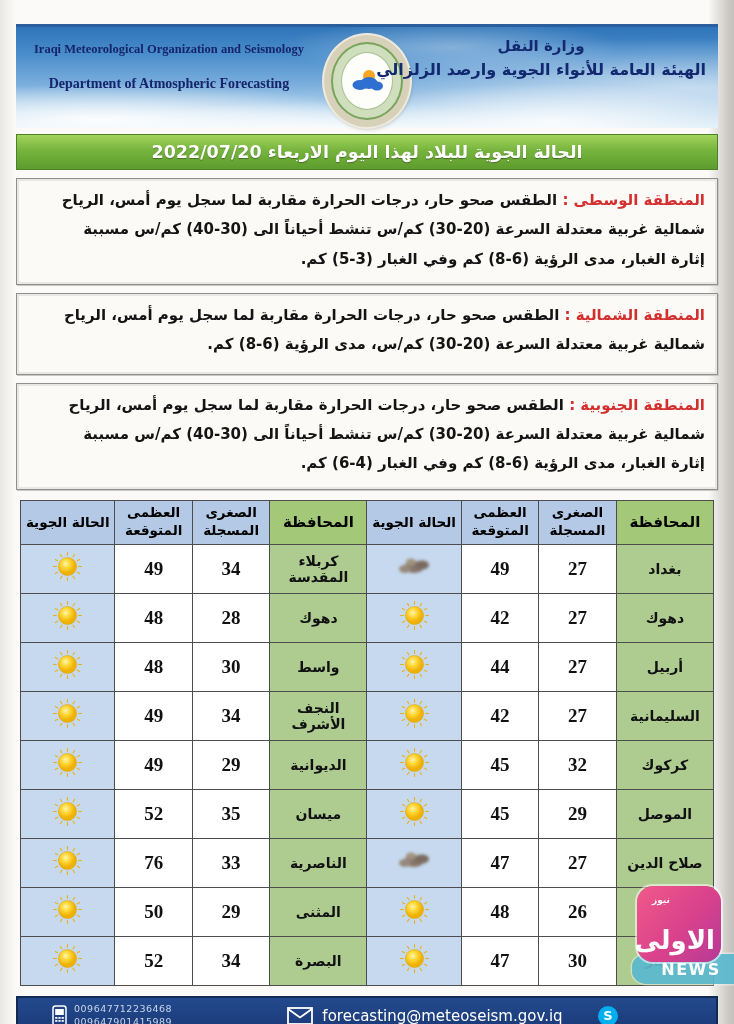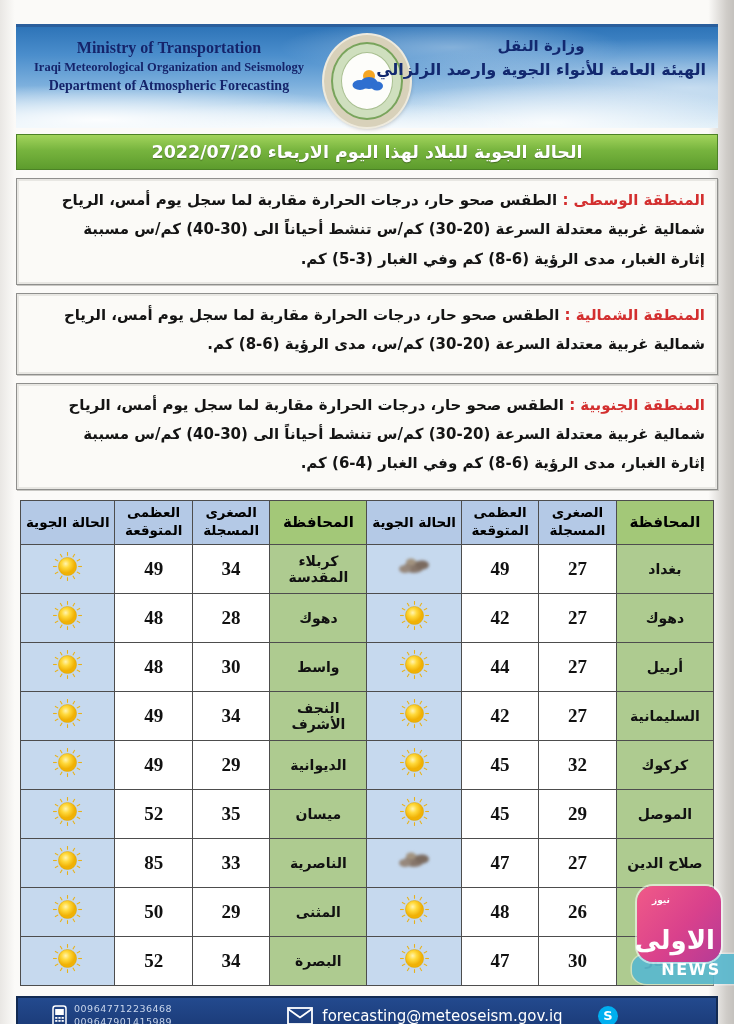--- a/index.html
+++ b/index.html
@@ -20,21 +20,21 @@
       radial-gradient(70% 70% at 96% 60%, rgba(255,255,255,.55), rgba(255,255,255,0) 70%),
       radial-gradient(35% 40% at 62% 20%, rgba(255,255,255,.35), rgba(255,255,255,0) 70%),
       linear-gradient(180deg, #2e74b8 0%, #4b8ecc 28%, #7db0dd 58%, #b7d6ee 84%, #ddeef8 100%);
   }
   .org-en {
     position: absolute; left: 18px; top: 12px; text-align: center;
     color: #15246b; font-family: "Liberation Serif", serif; font-weight: bold;
   }
   .org-en .l1 { font-size: 16px; }
   .org-en .l2 { font-size: 12.5px; margin-top: 3px; }
-  .org-en .l3 { font-size: 14px; margin-top: 3px; }
+  .org-en .l3 { font-size: 14px; margin-top: 19px; }
   .org-ar {
     position: absolute; right: 12px; top: 8px; text-align: center; direction: rtl;
     color: #12286f; font-weight: bold; line-height: 1.55;
   }
   .org-ar .a1 { font-size: 15px; }
   .org-ar .a2 { font-size: 16px; }
   .org-ar .a3 { font-size: 15px; }
 
   .org-logo {
     position: absolute; left: 50%; top: 8px; transform: translateX(-50%);
@@ -118,21 +118,20 @@
 
   .wicon-wrap { display: inline-flex; align-items: center; justify-content: center; }
 </style>
 </head>
 <body>
 
 <div class="page">
 
   <div class="sky-header">
     <div class="org-en">
-      <div class="l1">Ministry of Transportation</div>
       <div class="l2">Iraqi Meteorological Organization and Seismology</div>
       <div class="l3">Department of Atmospheric Forecasting</div>
     </div>
     <div class="org-logo">
       <div class="ring"></div>
       <div class="core">
         <svg width="38" height="28" viewBox="0 0 38 28">
           <circle cx="21" cy="9" r="6" fill="#f6a623"></circle>
           <g fill="#2f6fd0">
             <ellipse cx="12" cy="18" rx="7.5" ry="5"></ellipse>
@@ -568,21 +567,21 @@
                   <line x1="7" y1="20" x2="2.5" y2="20"></line>
                   <line x1="8.7" y1="13.5" x2="4.8" y2="11.2"></line>
                   <line x1="13.5" y1="8.7" x2="11.2" y2="4.8"></line>
                   <line x1="20" y1="7" x2="20" y2="2.5"></line>
                   <line x1="26.5" y1="8.7" x2="28.8" y2="4.8"></line>
                   <line x1="31.3" y1="13.5" x2="35.2" y2="11.2"></line>
                 </g>
                 <circle cx="20" cy="20" r="11" fill="url(#sg)" stroke="#d9a404" stroke-width="0.6"></circle>
               </svg>
             </span></td>
-          <td class="c-num">85</td>
+          <td class="c-num">76</td>
           <td class="c-num">33</td>
           <td class="c-gov">الناصرية</td>
           <td class="c-icon"><span class="wicon-wrap">
               <svg width="40" height="28" viewBox="0 0 40 28">
                 <defs>
                   <filter id="db" x="-40%" y="-40%" width="180%" height="180%">
                     <feGaussianBlur stdDeviation="1.7"></feGaussianBlur>
                   </filter>
                 </defs>
                 <g filter="url(#db)">

